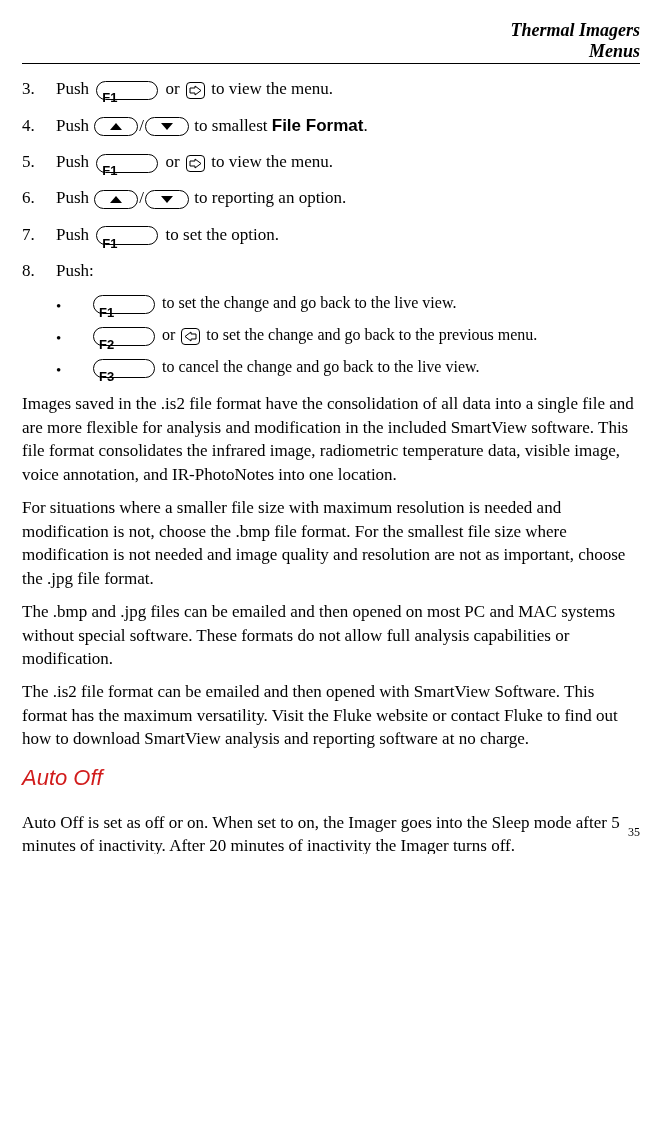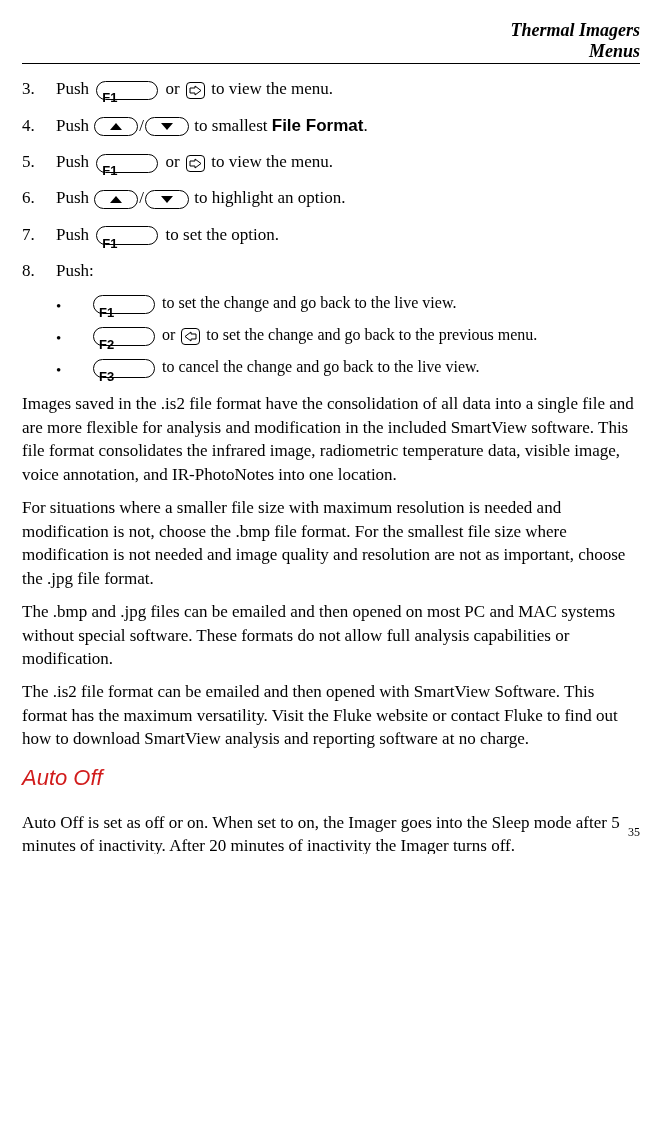--- a/index.html
+++ b/index.html
@@ -206,21 +206,21 @@
         <span>Push </span>
         <span class="arrowkey">
           <svg width="14" height="9" viewBox="0 0 14 9">
               <polygon points="7,1 13,8 1,8" fill="#000"></polygon>
             </svg>
         </span>/<span class="arrowkey">
           <svg width="14" height="9" viewBox="0 0 14 9">
               <polygon points="1,1 13,1 7,8" fill="#000"></polygon>
             </svg>
         </span>
-        <span> to highlight an option.</span>
+        <span> to reporting an option.</span>
       </span>
     </li>
 
     <li>
       <span class="num">7.</span>
       <span>
         <span>Push </span>
         <span class="key">F1</span>
         <span> to set the option.</span>
       </span>

